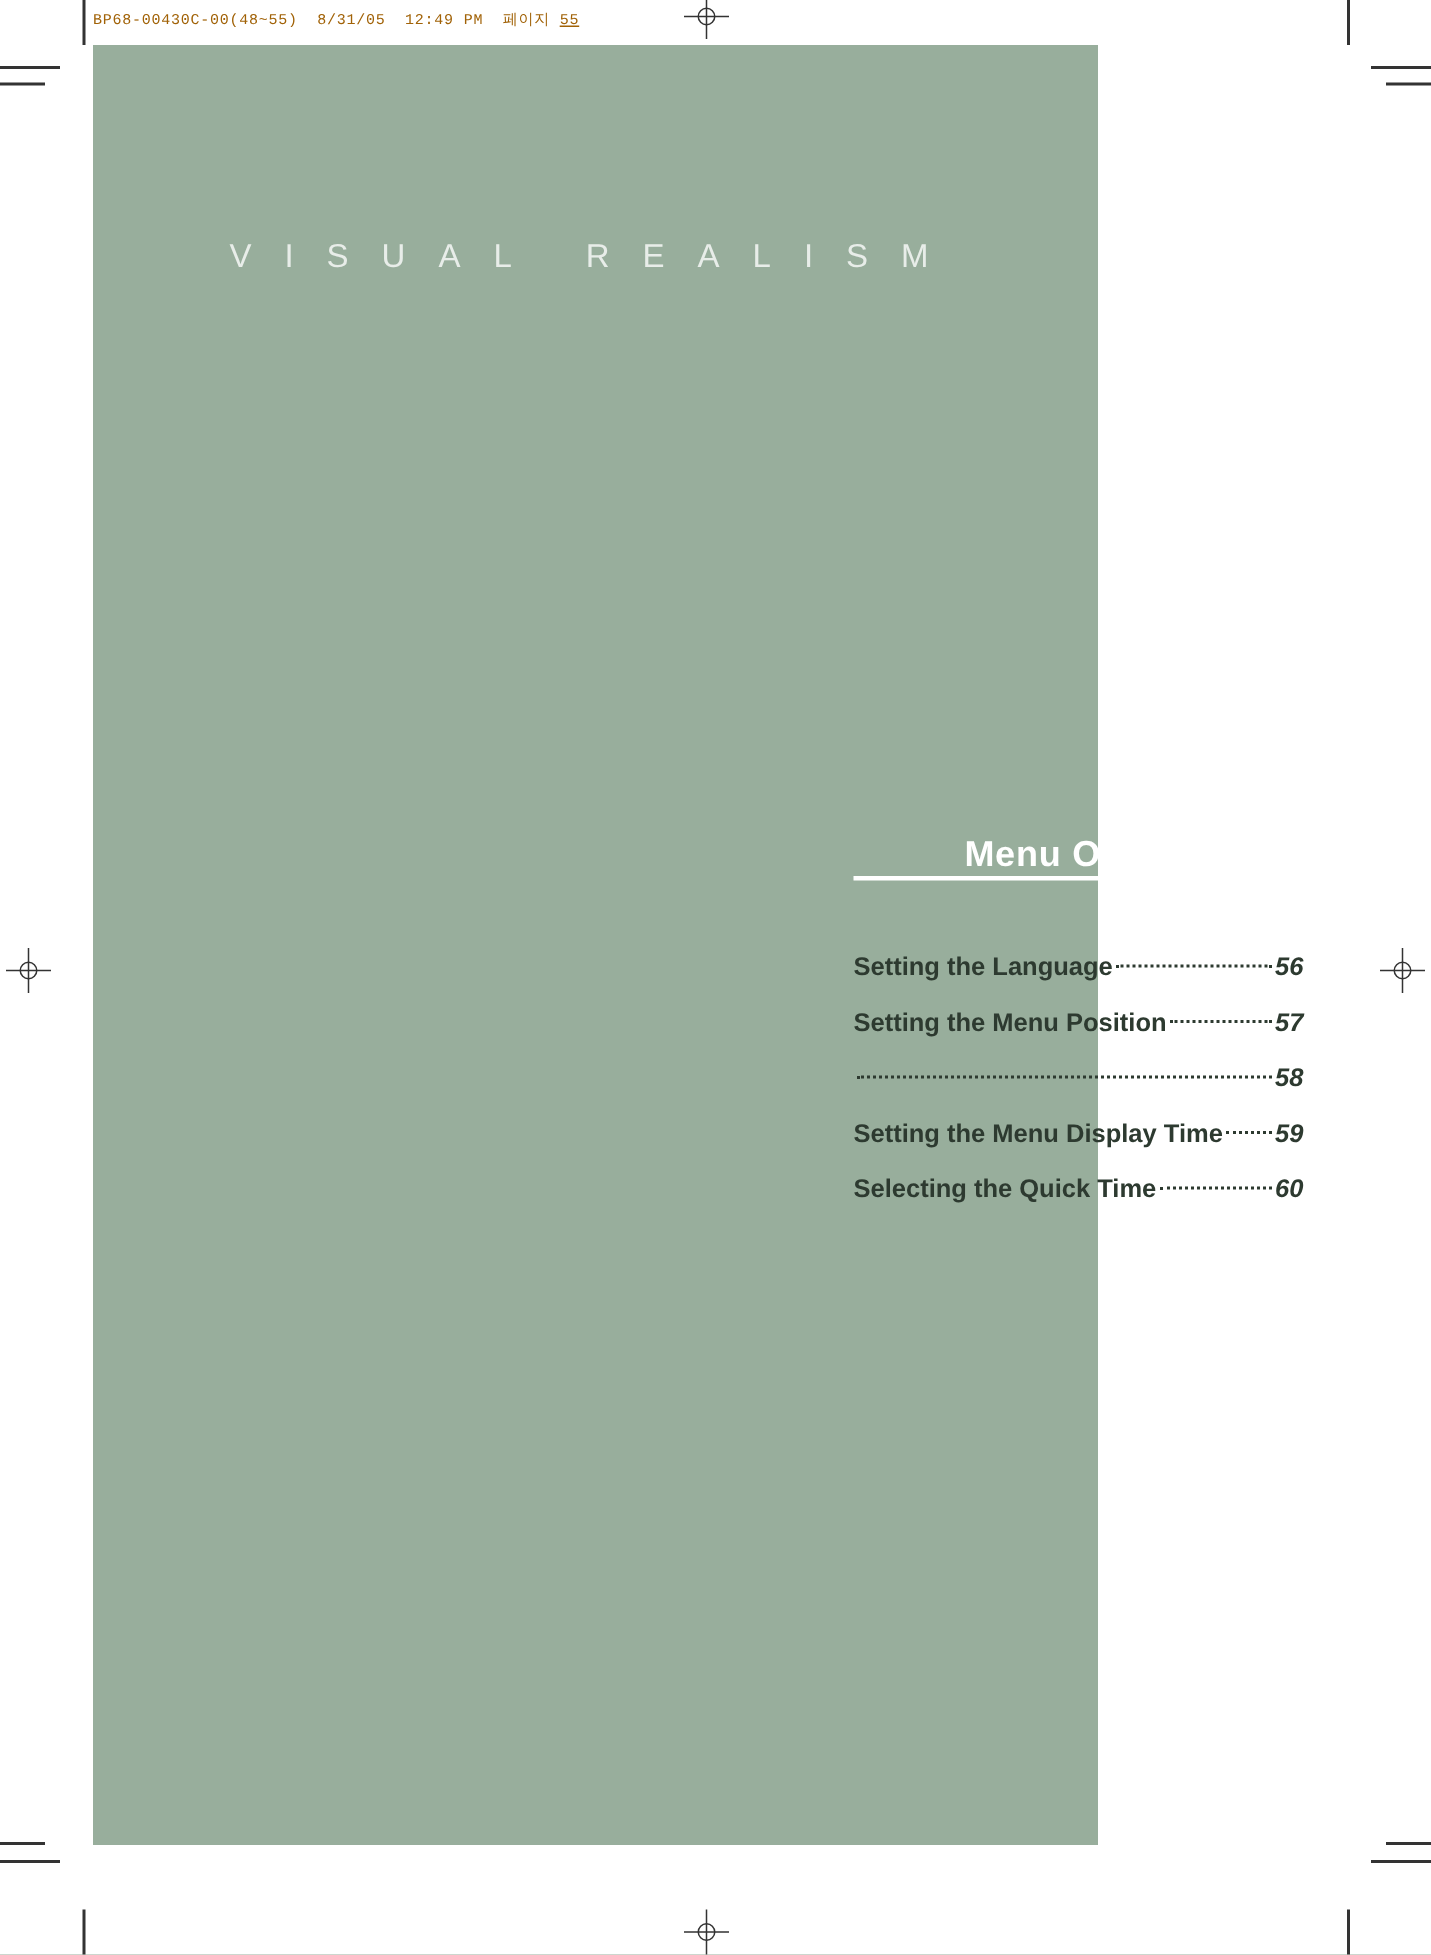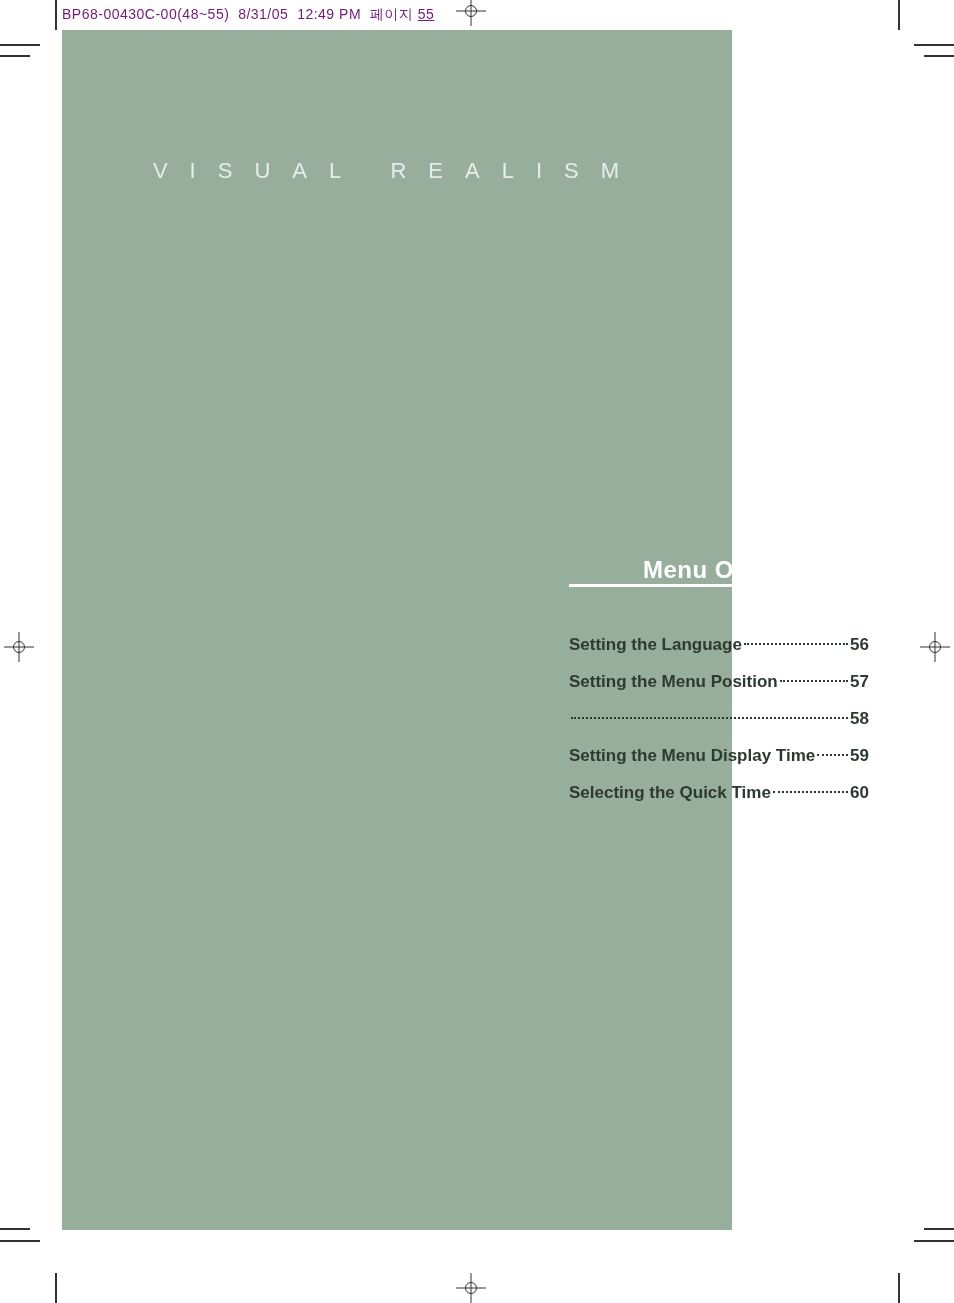--- a/index.html
+++ b/index.html
@@ -11,23 +11,23 @@
       width: 954px;
       height: 1303px;
       background: #ffffff;
       position: relative;
       font-family: Arial, Helvetica, sans-serif;
     }
     .header-text {
       position: absolute;
       top: 6px;
       left: 62px;
-      font-size: 14px;
-      color: #701a75;
-      font-family: Liberation Sans, sans-serif;
+      font-size: 10px;
+      color: #a16207;
+      font-family: Liberation Mono, monospace;
       letter-spacing: 0.5px;
     }
     .header-underline {
       text-decoration: underline;
     }
     .page-bg {
       position: absolute;
       top: 30px;
       left: 62px;
       width: 670px;
@@ -79,20 +79,21 @@
       flex-shrink: 0;
     }
     .toc-dots {
       flex: 1;
       border-bottom: 2px dotted #2d3a30;
       margin: 0 2px 3px 2px;
       min-width: 10px;
     }
     .toc-page {
       flex-shrink: 0;
+      font-style: italic;
     }
     
     .crop-mark {
       position: absolute;
       background: #333;
     }
     .crop-v { width: 1.5px; }
     .crop-h { height: 1.5px; }
     .reg-mark {
       position: absolute;

